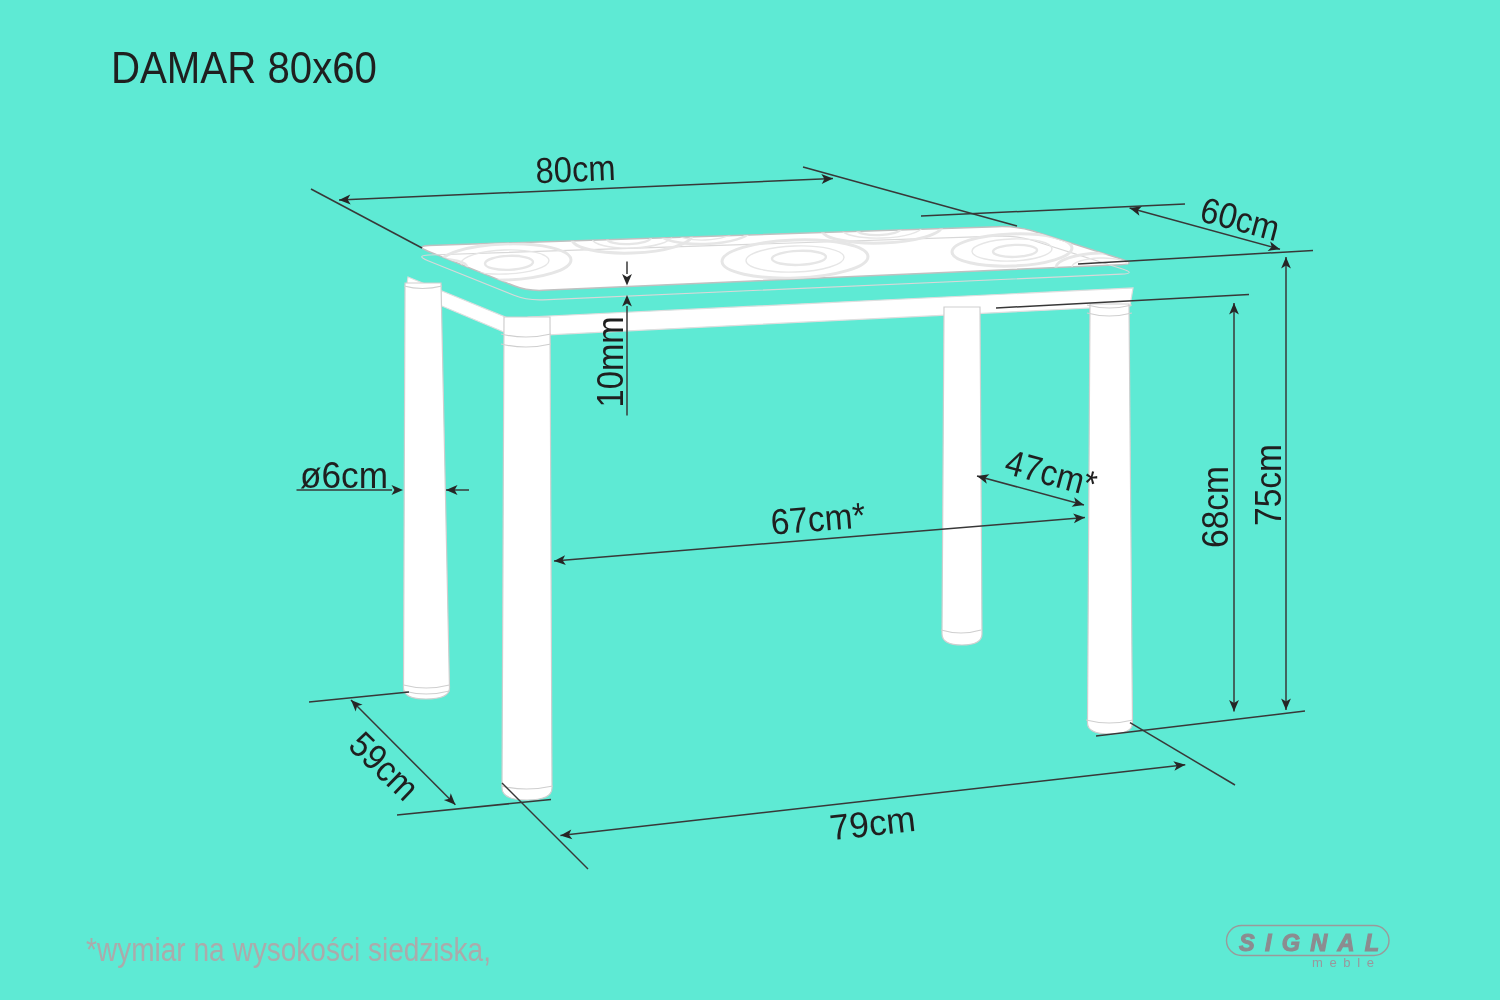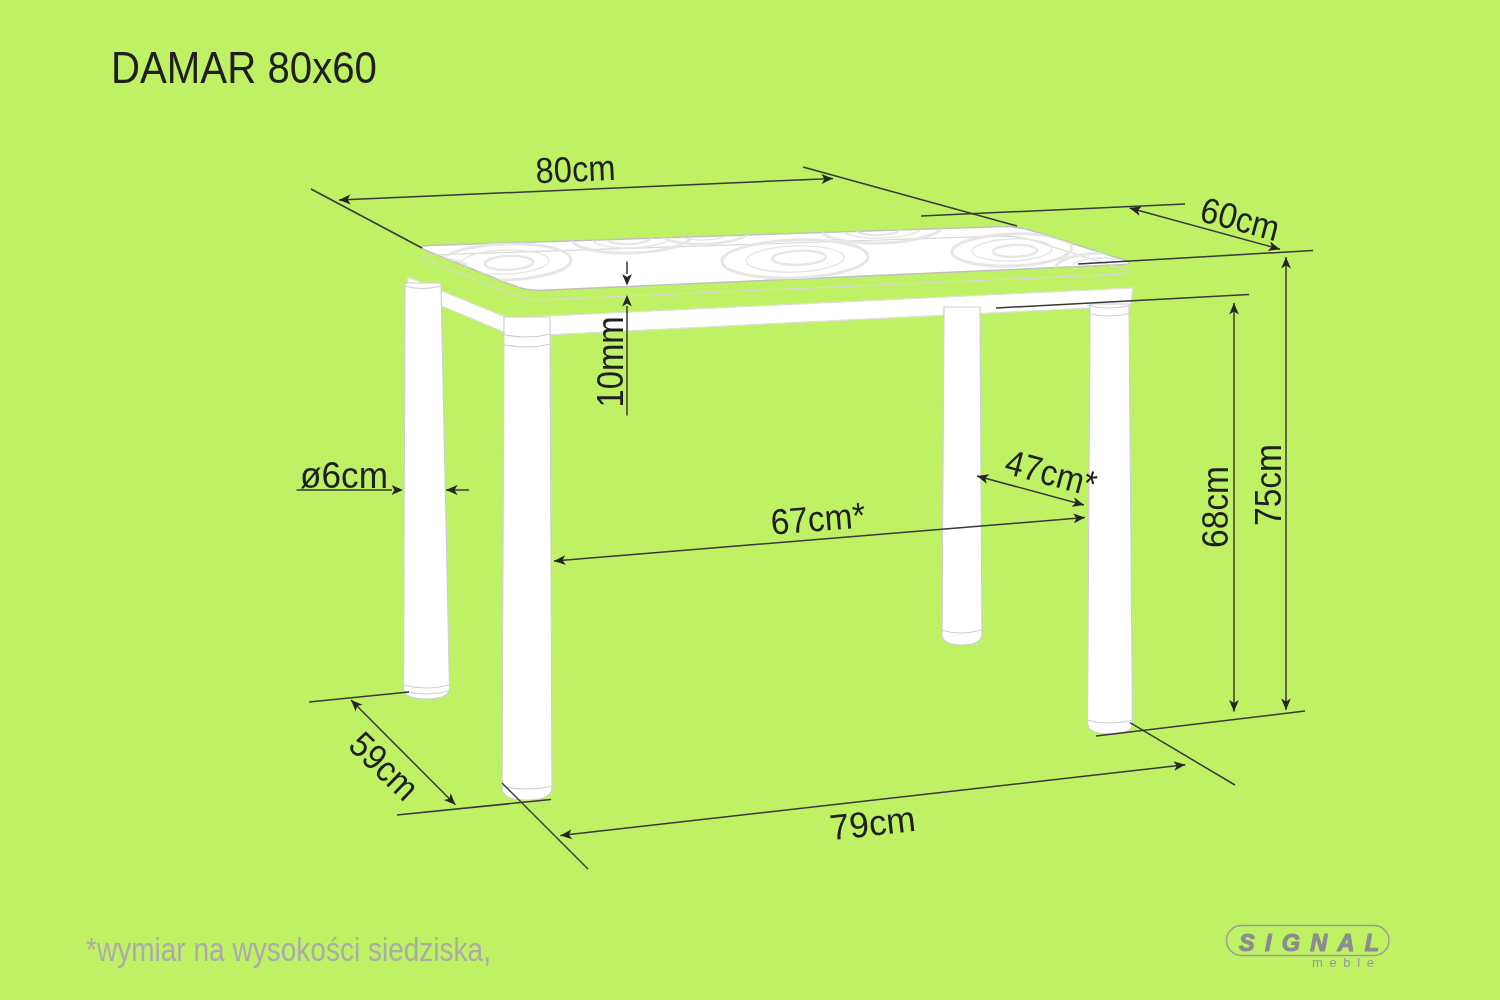--- a/index.html
+++ b/index.html
@@ -1,16 +1,16 @@
 <!DOCTYPE html>
 <html><head>
 <meta charset="utf-8">
 <style>
   html,body{margin:0;padding:0;background:#fff;}
-  .page{width:1500px;height:1000px;position:relative;overflow:hidden;background:#bef264;text-decoration:underline;}
+  .page{width:1500px;height:1000px;position:relative;overflow:hidden;background:#5eead4;text-decoration:underline;}
   text{font-family:"Liberation Sans", sans-serif;fill:#1f1f1f;}
   .dim{font-size:36px;}
   .lt{stroke:#cfcfcf;stroke-width:1.2;fill:none;}
   .gt{stroke:#c0c0c0;stroke-width:1.5;fill:#fff;}
   .gb{stroke:#d8d8d8;stroke-width:1.2;fill:none;}
   .ap{stroke:#dedede;stroke-width:1.2;fill:#fff;}
   .ltf{stroke:#cfcfcf;stroke-width:1.2;fill:#fff;}
   .dk{stroke:#383838;stroke-width:1.5;fill:none;}
 </style>
 </head>

